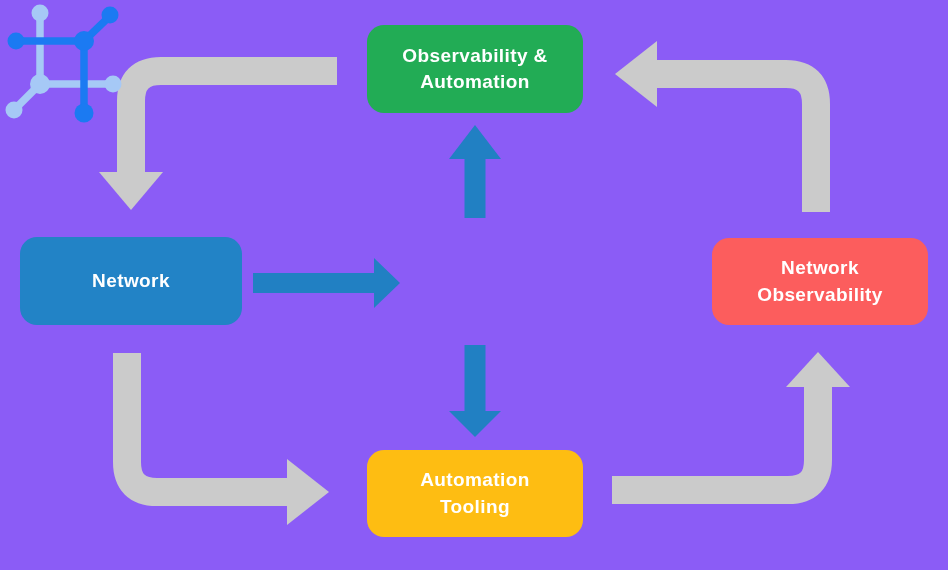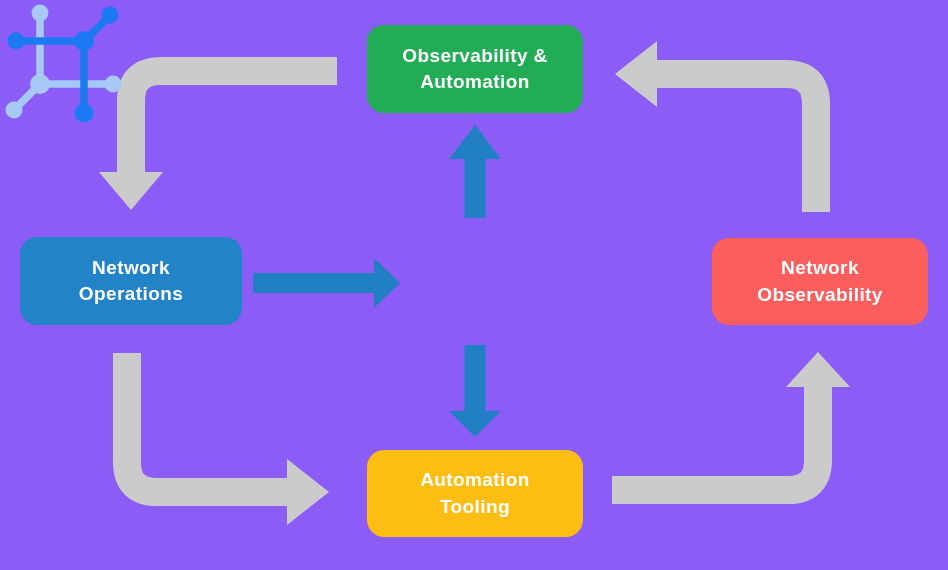--- a/index.html
+++ b/index.html
@@ -69,21 +69,20 @@
     </g>
   </svg>
 
   <div class="node node-observability" style="background-color: rgb(34, 172, 85);">
     <div>Observability &amp;</div>
     <div>Automation</div>
   </div>
 
   <div class="node node-operations" style="background-color: rgb(34, 131, 198);">
     <div>Network</div>
-    <div>Operations</div>
   </div>
 
   <div class="node node-infrastructure" style="background-color: rgb(252, 93, 93);">
     <div>Network</div>
     <div>Observability</div>
   </div>
 
   <div class="node node-automation" style="background-color: rgb(254, 189, 18);">
     <div>Automation</div>
     <div>Tooling</div>

